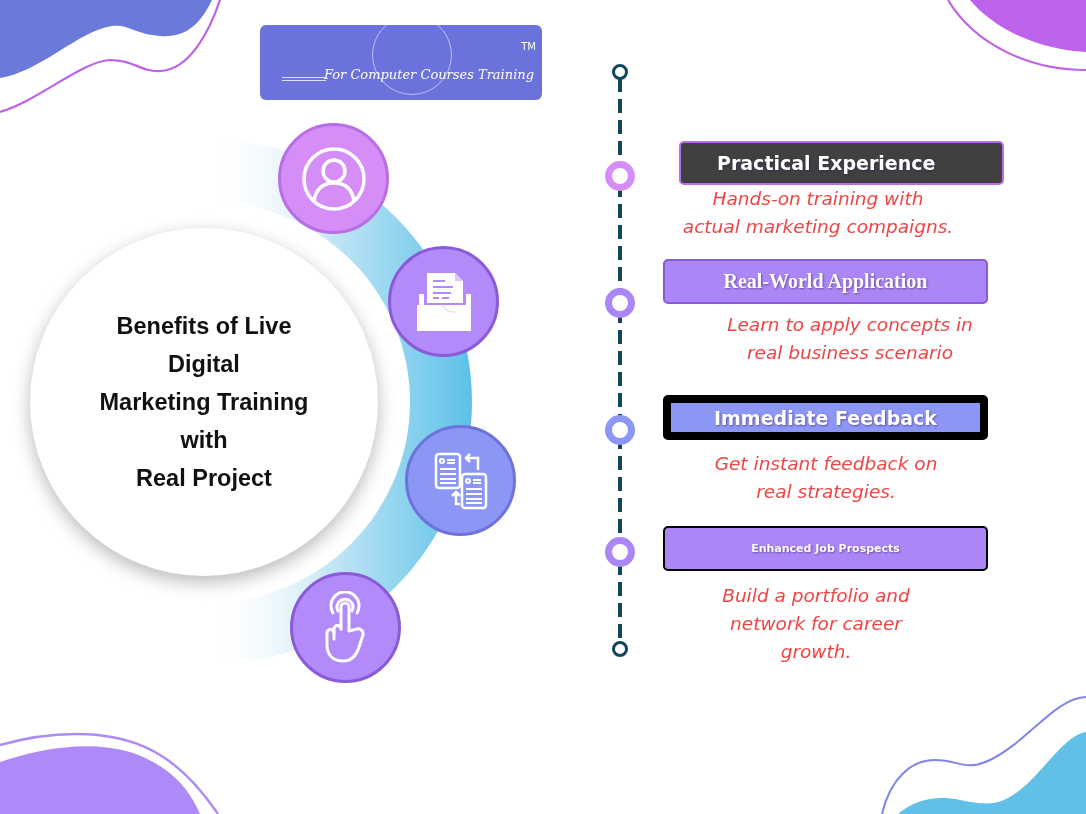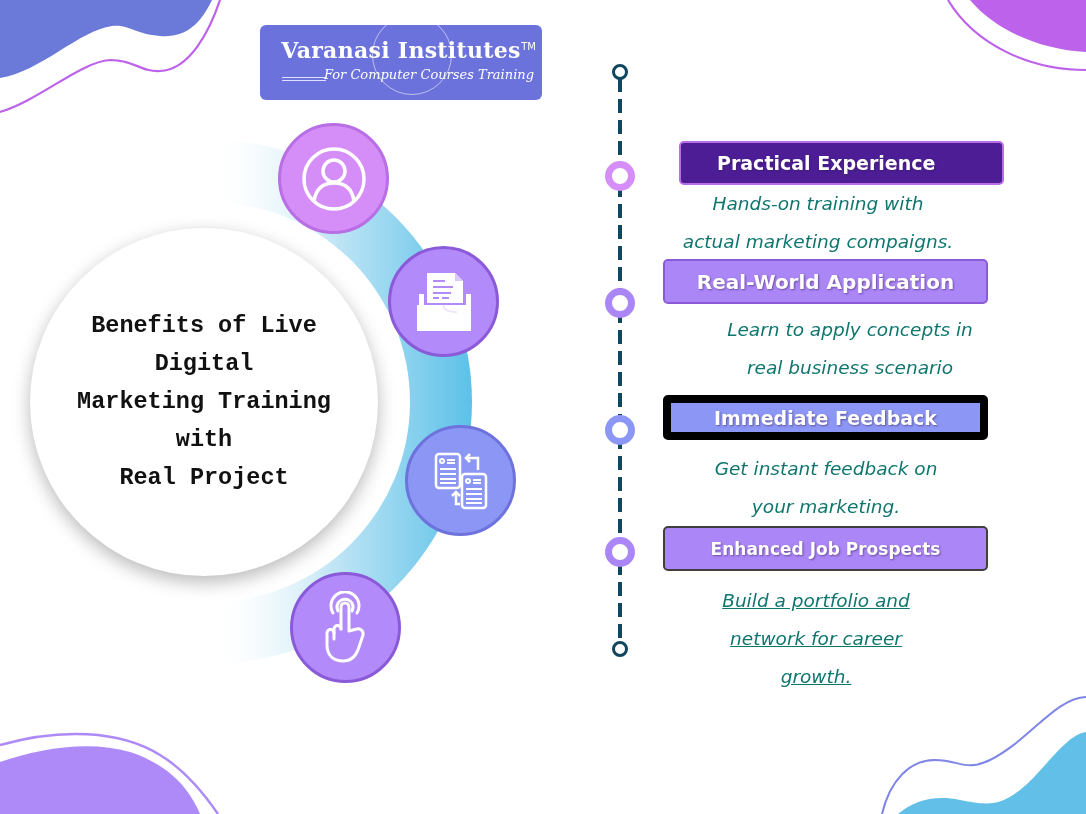--- a/index.html
+++ b/index.html
@@ -9,35 +9,35 @@
   
   .logo{left:260px;top:25px;width:282px;height:75px;background:#6b72dc;border-radius:6px;overflow:hidden;}
   .logo-title{position:absolute;left:0;right:0;top:12px;text-align:center;color:#fff;font-family:"DejaVu Serif",serif;font-weight:bold;font-size:22px;letter-spacing:0.3px;white-space:nowrap;}
   .logo-tm{position:absolute;right:6px;top:16px;color:#fff;font-size:10px;}
   .logo-sub{position:absolute;right:8px;top:42px;color:#fff;font-family:"DejaVu Serif",serif;font-style:italic;font-size:13px;white-space:nowrap;}
   .logo-line{position:absolute;left:22px;top:52px;width:44px;height:1px;background:#dfe1ff;box-shadow:0 3px 0 #dfe1ff;}
   .logo-ring{position:absolute;left:112px;top:-10px;width:78px;height:78px;border:1px solid rgba(255,255,255,0.55);border-radius:50%;}
 
   
   .center{left:30px;top:228px;width:348px;height:348px;border-radius:50%;background:#fff;box-shadow:0 6px 18px rgba(0,0,0,0.28);display:flex;align-items:center;justify-content:center;text-align:center;}
-  .center-title{font-family:Liberation Mono, monospace;font-weight:bold;font-size:23.5px;line-height:38px;color:#111;white-space:pre-line;width:320px;}
+  .center-title{font-family:Liberation Sans, sans-serif;font-weight:bold;font-size:23.5px;line-height:38px;color:#111;white-space:pre-line;width:320px;}
 
   .icon-circle{position:absolute;border-radius:50%;box-sizing:border-box;display:flex;align-items:center;justify-content:center;}
   .ic1{left:278px;top:123px;width:111px;height:111px;background:#d58ef7;border:3px solid #b86ee4;}
   .ic2{left:388px;top:246px;width:111px;height:111px;background:#b38af9;border:3px solid #8a5ad8;}
   .ic3{left:405px;top:425px;width:111px;height:111px;background:#8c97f5;border:3px solid #6e72dc;}
   .ic4{left:290px;top:572px;width:111px;height:111px;background:#b38af9;border:3px solid #8a5ad8;}
 
   
   .tl-line{left:618px;top:78px;width:4px;height:566px;background:repeating-linear-gradient(to bottom,#11475e 0,#11475e 14px,transparent 14px,transparent 21px);}
   .tl-end{width:10px;height:10px;border:3px solid #11475e;border-radius:50%;background:#fff;}
   .tl-dot{width:16px;height:16px;border:7px solid;border-radius:50%;background:#fff;}
 
   .hdr{position:absolute;box-sizing:border-box;border-radius:5px;color:#fff;font-weight:bold;display:flex;align-items:center;justify-content:center;text-shadow:1px 1px 2px rgba(60,30,90,0.55);white-space:nowrap;}
-  .desc{position:absolute;text-align:center;font-style:italic;font-size:18.5px;line-height:38px;color:#0f766e;white-space:pre-line;font-family:"DejaVu Sans",sans-serif;}
+  .desc{position:absolute;text-align:center;font-style:italic;font-size:18.5px;line-height:28px;color:#ef4444;white-space:pre-line;font-family:"DejaVu Sans",sans-serif;}
 </style>
 </head>
 <body>
 
 <svg class="deco" width="1086" height="814">
   <defs>
     <linearGradient id="arcGrad" x1="0" y1="0" x2="1" y2="0">
       <stop offset="0" stop-color="#ffffff" stop-opacity="0"></stop>
       <stop offset="0.45" stop-color="#c5e7f6"></stop>
       <stop offset="1" stop-color="#5cc1e8"></stop>
@@ -54,21 +54,20 @@
   <path d="M0,745 C60,728 120,730 160,755 C185,770 205,795 218,814" fill="none" stroke="#ae8af8" stroke-width="2.5"></path>
 
   <path d="M898,814 C915,800 935,795 960,800 C990,806 1000,805 1020,790 C1045,770 1065,735 1086,732 L1086,814 Z" fill="#62c0e8"></path>
   <path d="M882,814 C890,780 910,760 935,760 C960,760 965,772 990,760 C1030,740 1055,698 1086,697" fill="none" stroke="#7f86e6" stroke-width="2"></path>
 
   <path d="M210,140 A262,262 0 0 1 210,664 L210,602 A200,200 0 0 0 210,202 Z" fill="url(#arcGrad)"></path>
 </svg>
 
 <div class="abs logo">
   <div class="logo-ring"></div>
-  <div class="logo-title">Varanasi Institutes</div>
   <div class="logo-tm">TM</div>
   <div class="logo-line"></div>
   <div class="logo-sub">For Computer Courses Training</div>
 </div>
 
 <div class="abs center">
   <div class="center-title">Benefits of Live
 Digital
 Marketing Training
 with
@@ -139,36 +138,36 @@
 </div>
 
 <div class="abs tl-line"></div>
 <div class="abs tl-end" style="left:612px;top:64px;"></div>
 <div class="abs tl-end" style="left:612px;top:641px;"></div>
 <div class="abs tl-dot" style="left:605px;top:161px;border-color:#d58ef7;"></div>
 <div class="abs tl-dot" style="left:605px;top:288px;border-color:#ab86f7;"></div>
 <div class="abs tl-dot" style="left:605px;top:415px;border-color:#8c97f5;"></div>
 <div class="abs tl-dot" style="left:605px;top:537px;border-color:#ab86f7;"></div>
 
-<div class="hdr" style="left:679px;top:141px;width:325px;height:44px;background:#4c1d95;border:2px solid #b86ee4;font-size:19px;justify-content:flex-start;padding-left:36px;">
+<div class="hdr" style="left:679px;top:141px;width:325px;height:44px;background:#404040;border:2px solid #b86ee4;font-size:19px;justify-content:flex-start;padding-left:36px;">
   <span>Practical Experience</span>
 </div>
 <div class="desc" style="left:668px;top:185px;width:300px;">Hands-on training with
 actual marketing compaigns.</div>
 
-<div class="hdr" style="left:663px;top:259px;width:325px;height:45px;background:#ab86f7;border:2px solid #8a5ad8;font-size:20px;">
+<div class="hdr" style="left:663px;top:259px;width:325px;height:45px;background:#ab86f7;border:2px solid #8a5ad8;font-size:20px;font-family:Liberation Serif, serif;">
   <span>Real-World Application</span>
 </div>
 <div class="desc" style="left:700px;top:311px;width:300px;">Learn to apply concepts in
 real business scenario</div>
 
 <div class="hdr" style="left:663px;top:395px;width:325px;height:45px;background:#8c97f5;border:8px solid #000000;font-size:19px;">
   <span>Immediate Feedback</span>
 </div>
 <div class="desc" style="left:676px;top:450px;width:300px;">Get instant feedback on
-your marketing.</div>
+real strategies.</div>
 
-<div class="hdr" style="left:663px;top:526px;width:325px;height:45px;background:#ab86f7;border:2px solid #404040;font-size:17px;">
+<div class="hdr" style="left:663px;top:526px;width:325px;height:45px;background:#ab86f7;border:2px solid #000000;font-size:11px;">
   <span>Enhanced Job Prospects</span>
 </div>
-<div class="desc" style="left:666px;top:582px;width:300px;text-decoration:underline;">Build a portfolio and
+<div class="desc" style="left:666px;top:582px;width:300px;">Build a portfolio and
 network for career
 growth.</div>
 
 </body></html>

